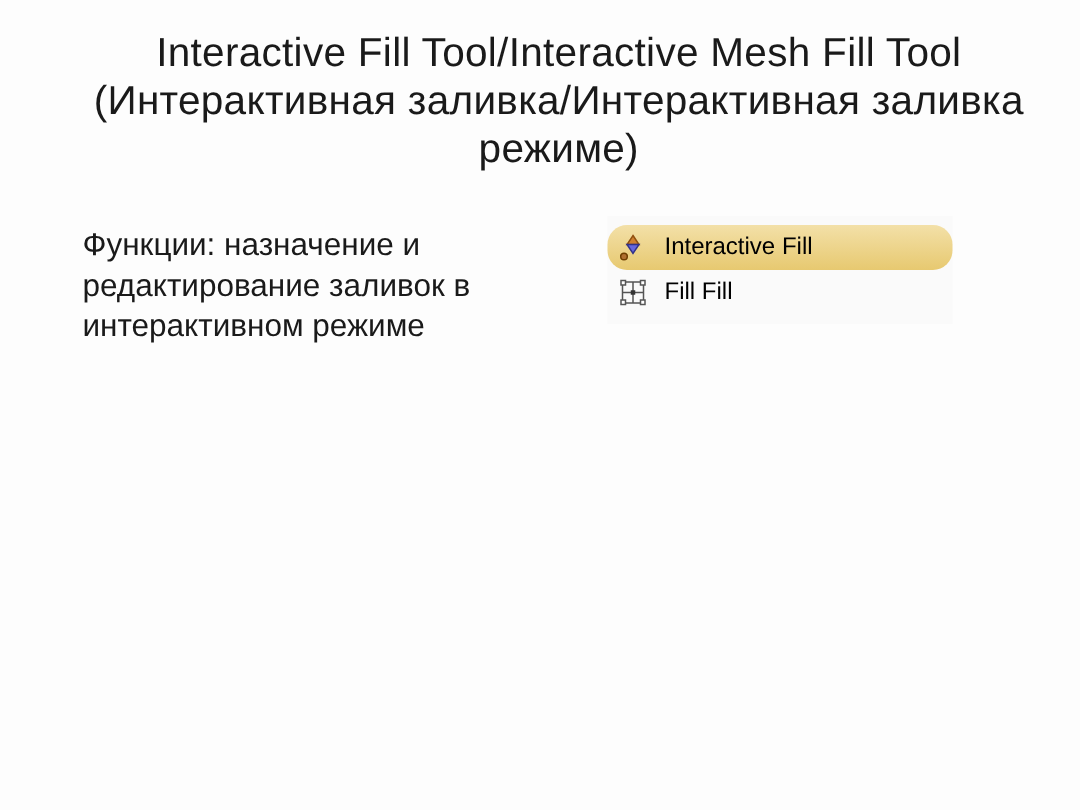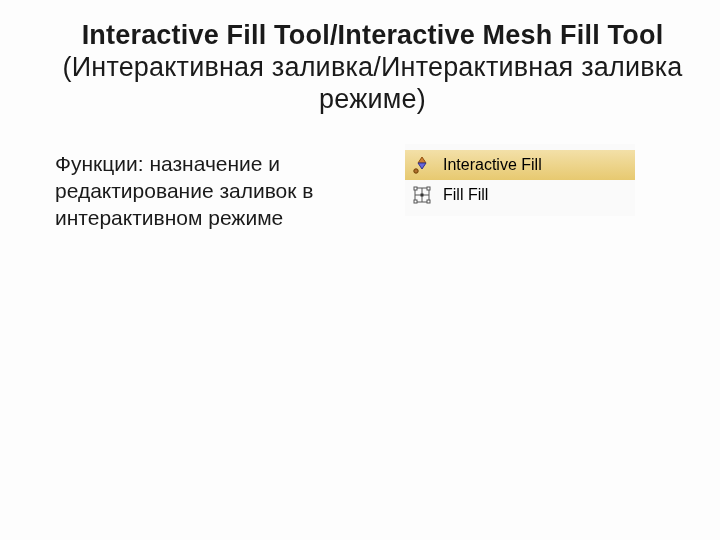--- a/index.html
+++ b/index.html
@@ -16,21 +16,21 @@
     padding: 20px 30px 0 55px;
     box-sizing: border-box;
   }
   .title-block {
     text-align: center;
     font-size: 27px;
     line-height: 1.18;
     margin-bottom: 28px;
     letter-spacing: 0.2px;
   }
-  .title-bold { font-weight: bold; }
+  .title-bold { font-weight: normal; }
   .title-rest { font-weight: normal; }
   .content-row {
     display: flex;
     align-items: flex-start;
     gap: 20px;
   }
   .func-text {
     font-size: 21px;
     line-height: 1.3;
     max-width: 330px;
@@ -43,21 +43,21 @@
   }
   .tool-row {
     display: flex;
     align-items: center;
     height: 30px;
     gap: 10px;
     padding-left: 6px;
   }
   .tool-row.selected {
     background: linear-gradient(#f3e0a8, #e7c970);
-    border-radius: 0;
+    border-radius: 13px;
   }
   .tool-icon {
     width: 22px;
     height: 22px;
     display: flex;
     align-items: center;
     justify-content: center;
   }
   .tool-label {
     font-size: 16px;

